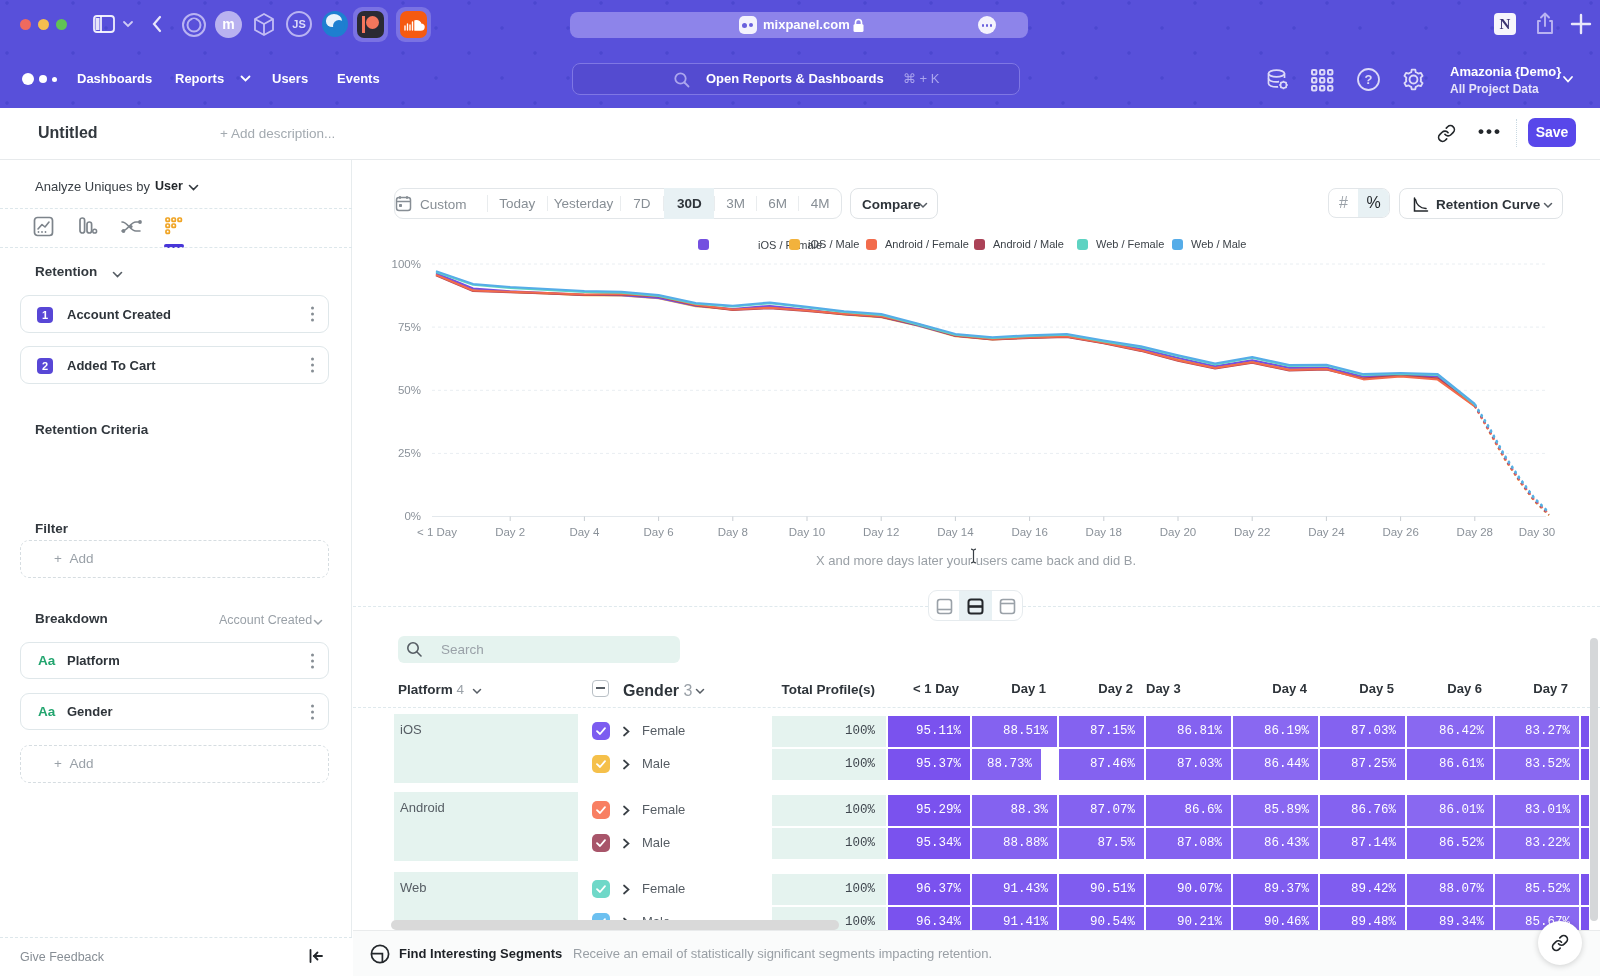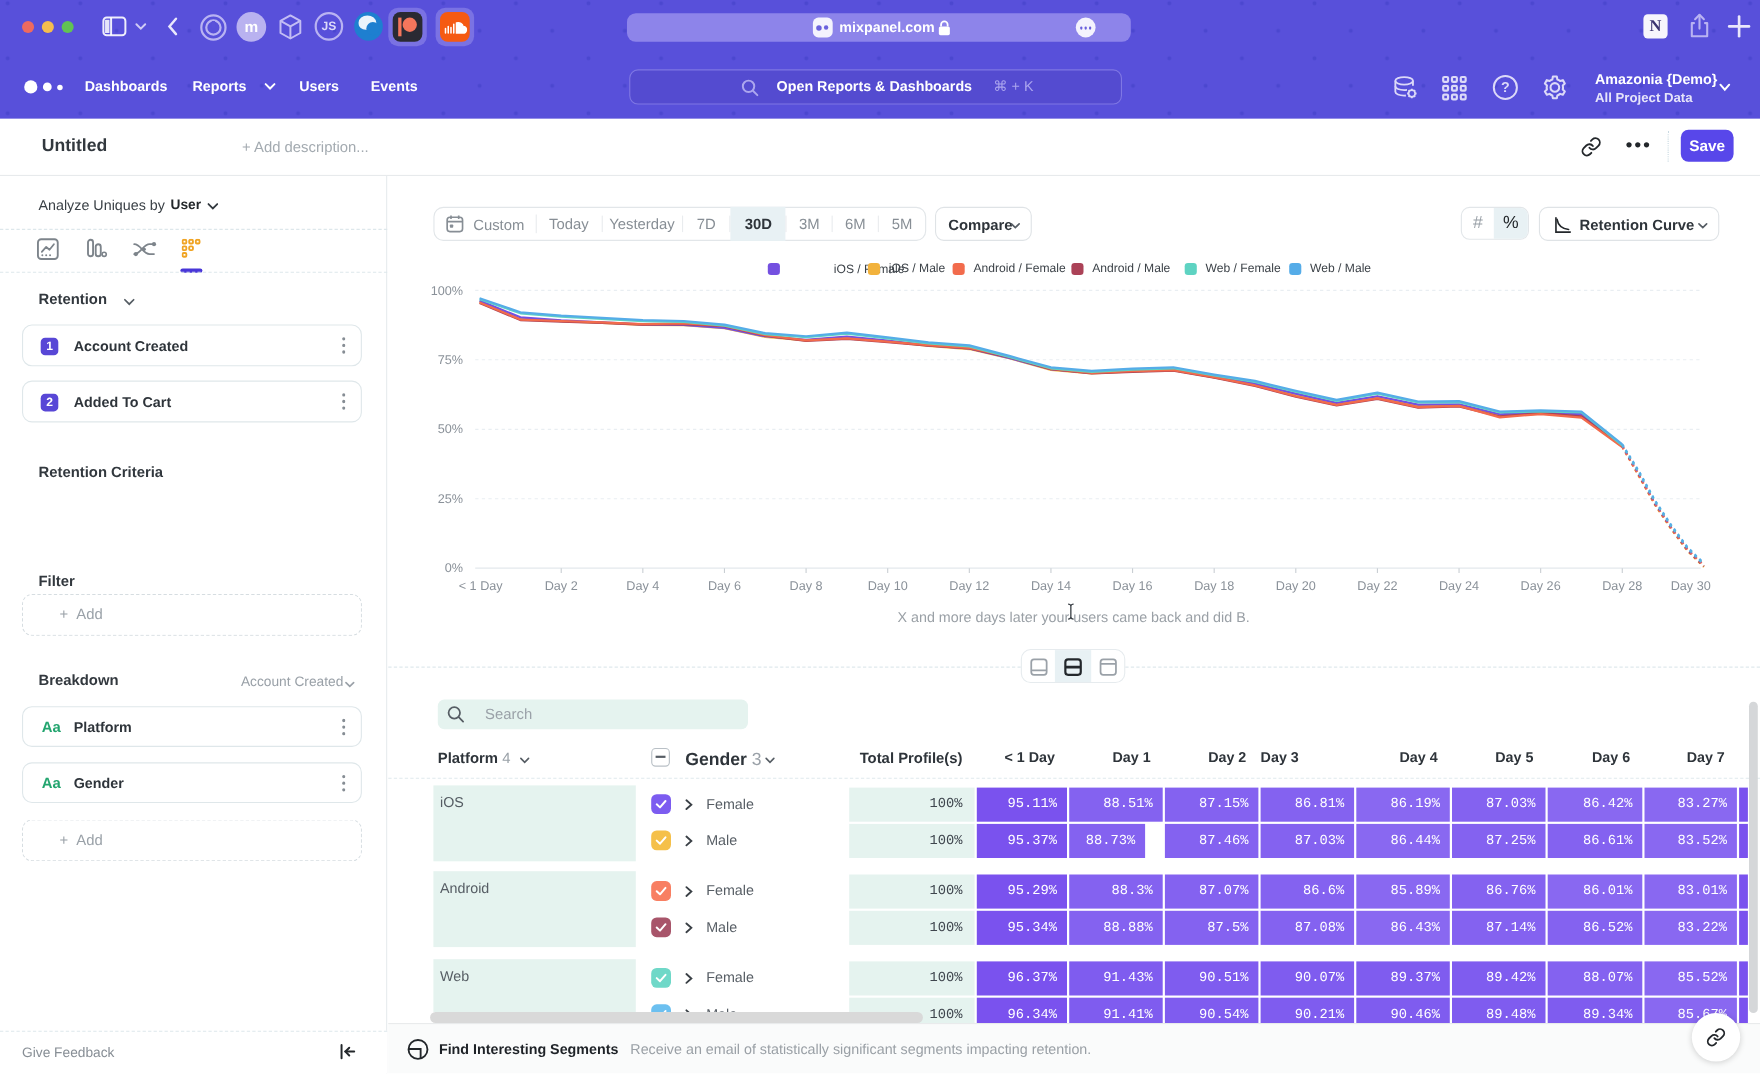--- a/index.html
+++ b/index.html
@@ -314,36 +314,36 @@
             <line x1="2.5" y1="2" x2="2.5" y2="14"></line>
             <line x1="14" y1="8" x2="6" y2="8"></line>
             <path d="M9.5 4.5 L6 8 L9.5 11.5" fill="none"></path>
           </g>
         </svg>
     </div>
   </div>
   <div id="main">
 
     <div style="position:absolute;left:41px;top:28px;width:448px;height:31px;border:1px solid #e2e6e9;border-radius:9px;display:flex;align-items:center;">
-      <div class="seg" style="width:93px;text-align:center;border-right:1px solid #e9ecee;"><svg style="vertical-align:-3px;margin-right:8px;" width="17" height="17" viewBox="0 0 17 17">
+      <div class="seg" style="width:93px;text-align:left;border-right:1px solid #e9ecee;"><svg style="vertical-align:-3px;margin-right:8px;" width="17" height="17" viewBox="0 0 17 17">
             <g fill="none" stroke="#878e95" stroke-width="1.5">
               <rect x="1.5" y="2.5" width="14" height="13" rx="2.5"></rect>
               <line x1="1.5" y1="6.5" x2="15.5" y2="6.5"></line>
               <line x1="5" y1="1" x2="5" y2="4"></line>
               <line x1="12" y1="1" x2="12" y2="4"></line>
             </g>
             <rect x="4" y="9" width="3" height="3" rx="0.7" fill="#878e95"></rect>
           </svg>Custom</div>
       <div class="seg" style="width:60px;text-align:center;border-right:1px solid #e9ecee;">Today</div>
       <div class="seg" style="width:73px;text-align:center;border-right:1px solid #e9ecee;">Yesterday</div>
       <div class="seg" style="width:44px;text-align:center;border-right:1px solid #e9ecee;">7D</div>
       <div class="seg" style="width:50px;text-align:center;height:31px;line-height:31px;background:#e8f1f4;color:#2e343a;font-weight:700;">30D</div>
       <div class="seg" style="width:43px;text-align:center;border-right:1px solid #e9ecee;border-left:1px solid #e9ecee;">3M</div>
       <div class="seg" style="width:42px;text-align:center;border-right:1px solid #e9ecee;">6M</div>
-      <div class="seg" style="width:42px;text-align:center;">5M</div>
+      <div class="seg" style="width:42px;text-align:center;">4M</div>
     </div>
     <div class="btn" style="position:absolute;left:497px;top:28px;width:88px;height:31px;">
       <span style="position:absolute;left:11px;top:8px;font-size:13.5px;font-weight:700;color:#2e343a;">Compare</span>
       <svg style="position:absolute;right:9px;top:13px;" width="10" height="7" viewBox="0 0 10 7">
           <path d="M1.5 1.5 L5 5 L8.5 1.5" fill="none" stroke="#565d64" stroke-width="1.5" stroke-linecap="round"></path>
         </svg>
     </div>
 
     <div style="position:absolute;left:975px;top:28px;width:62px;height:30px;border:1px solid #e2e6e9;border-radius:8px;overflow:hidden;display:flex;">
       <div style="width:30px;height:30px;text-align:center;line-height:28px;color:#9aa1a8;font-size:16px;">#</div>

